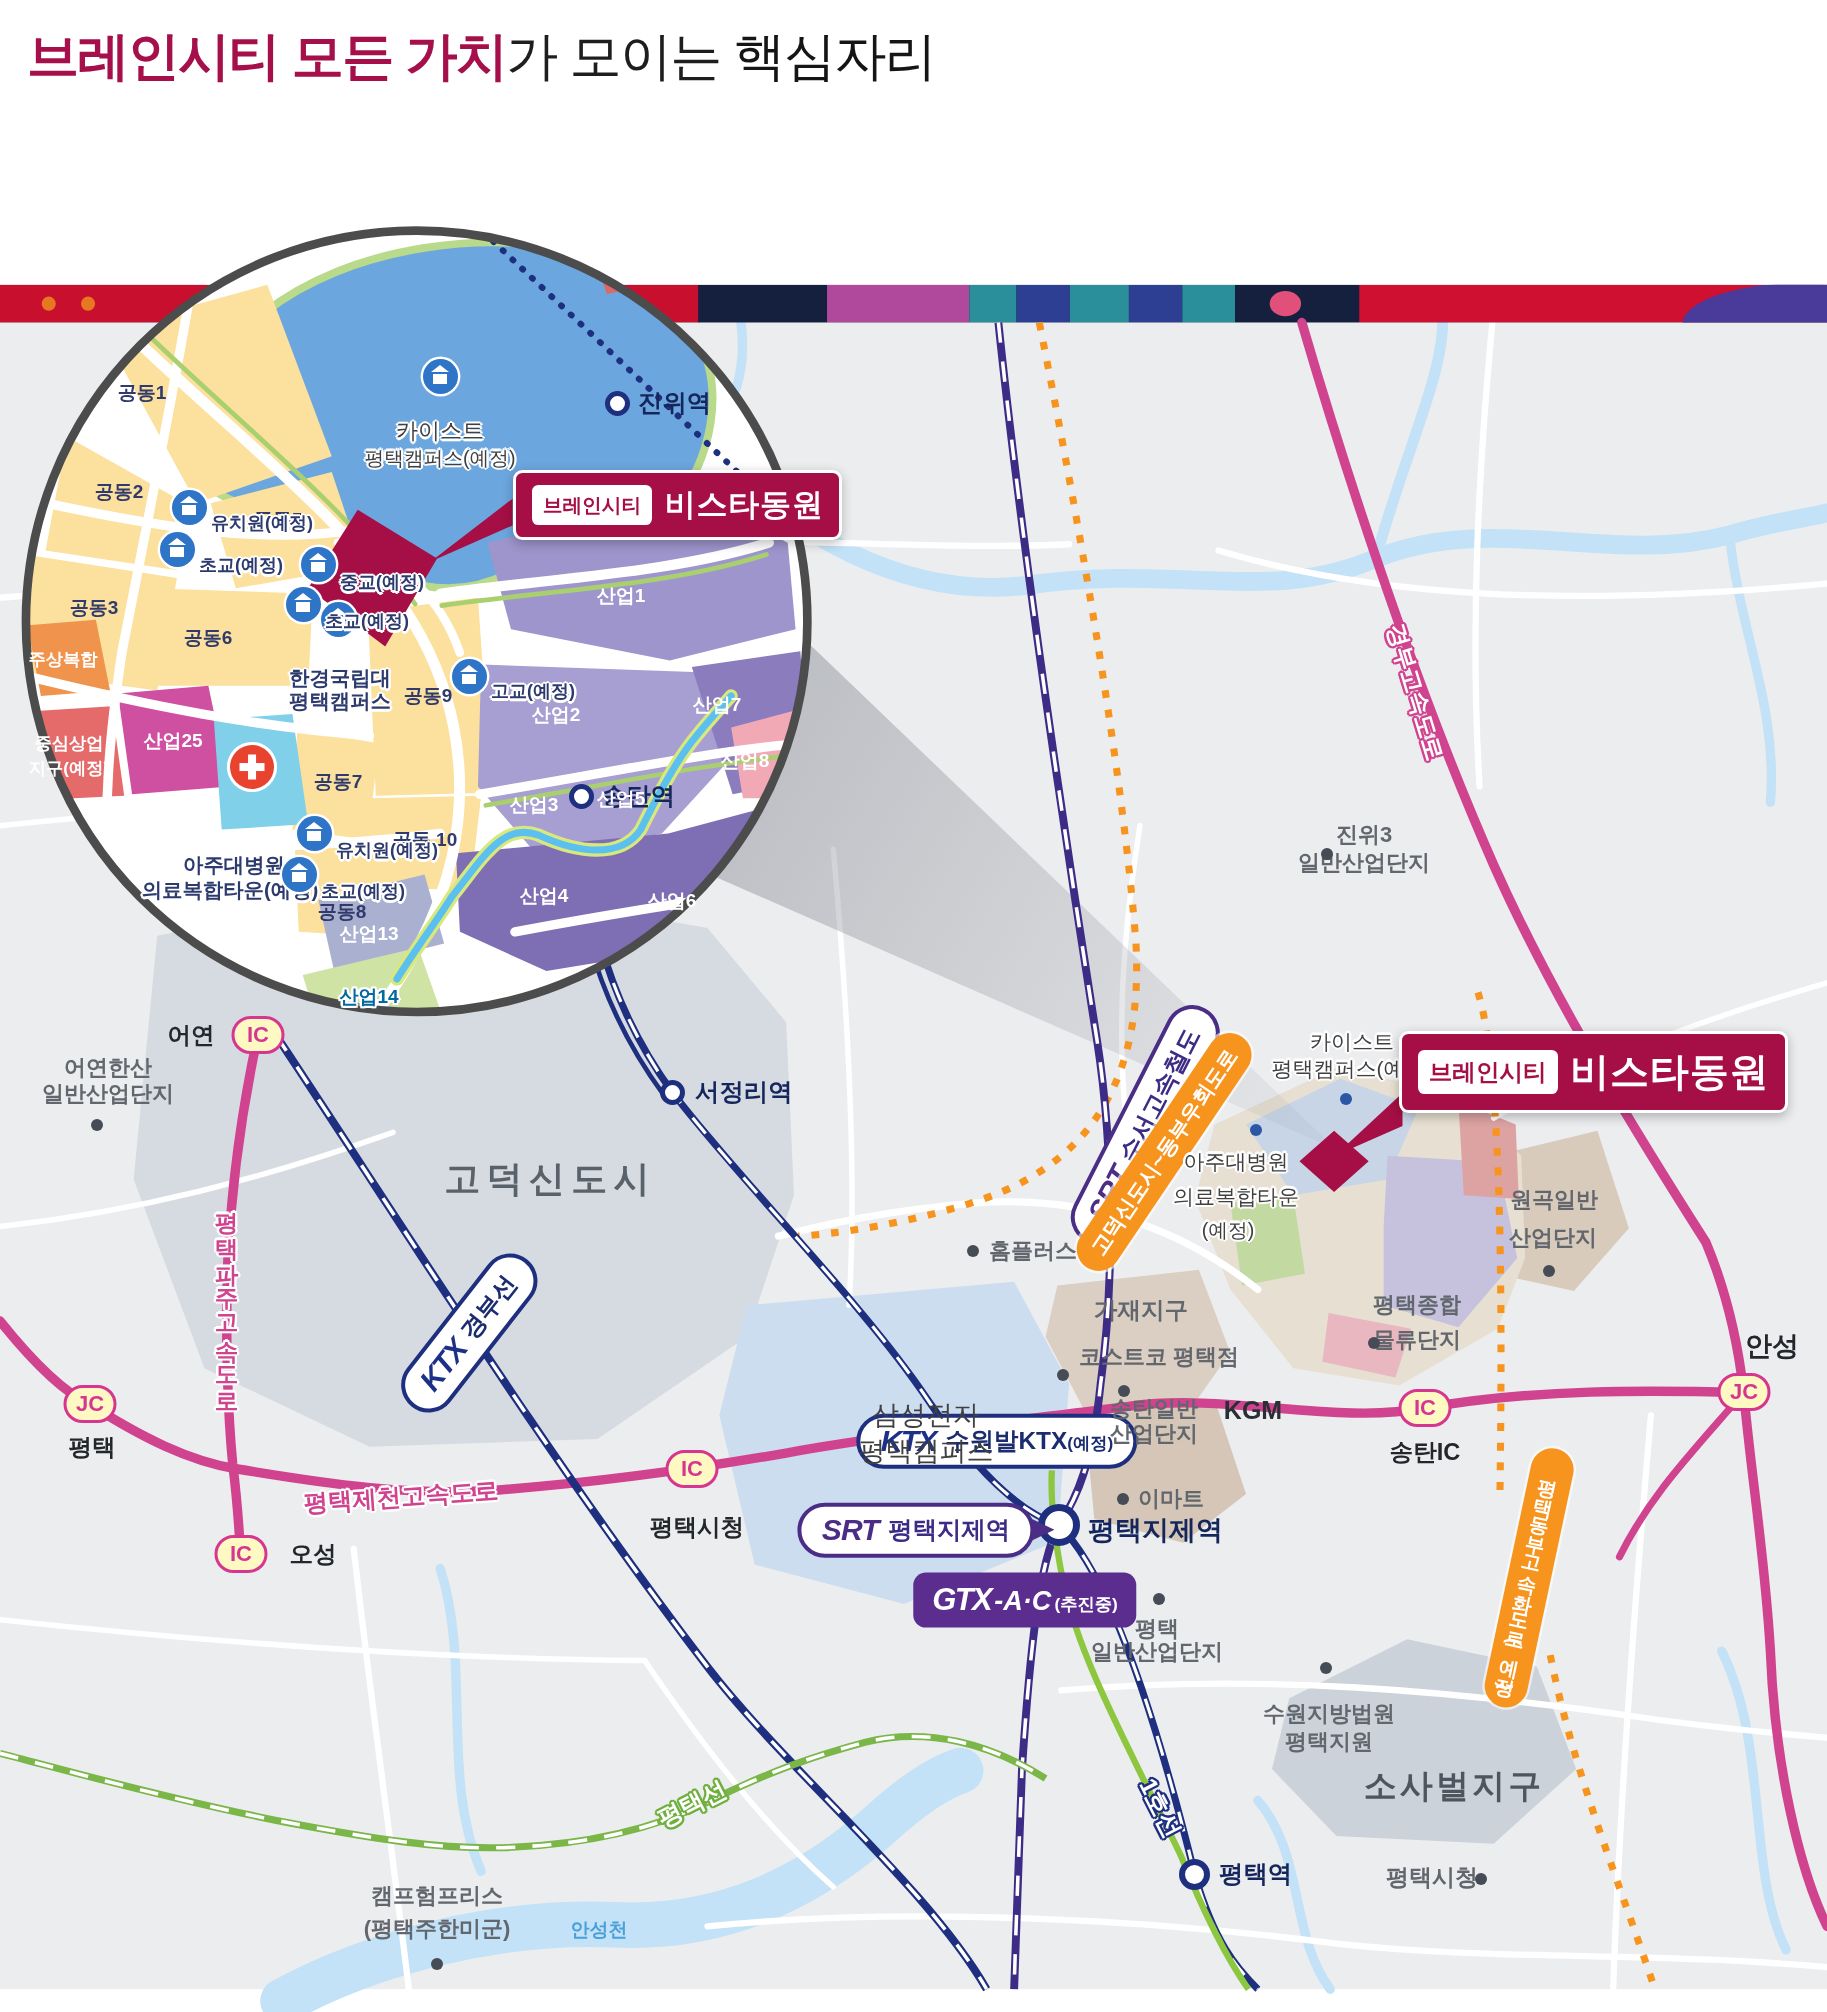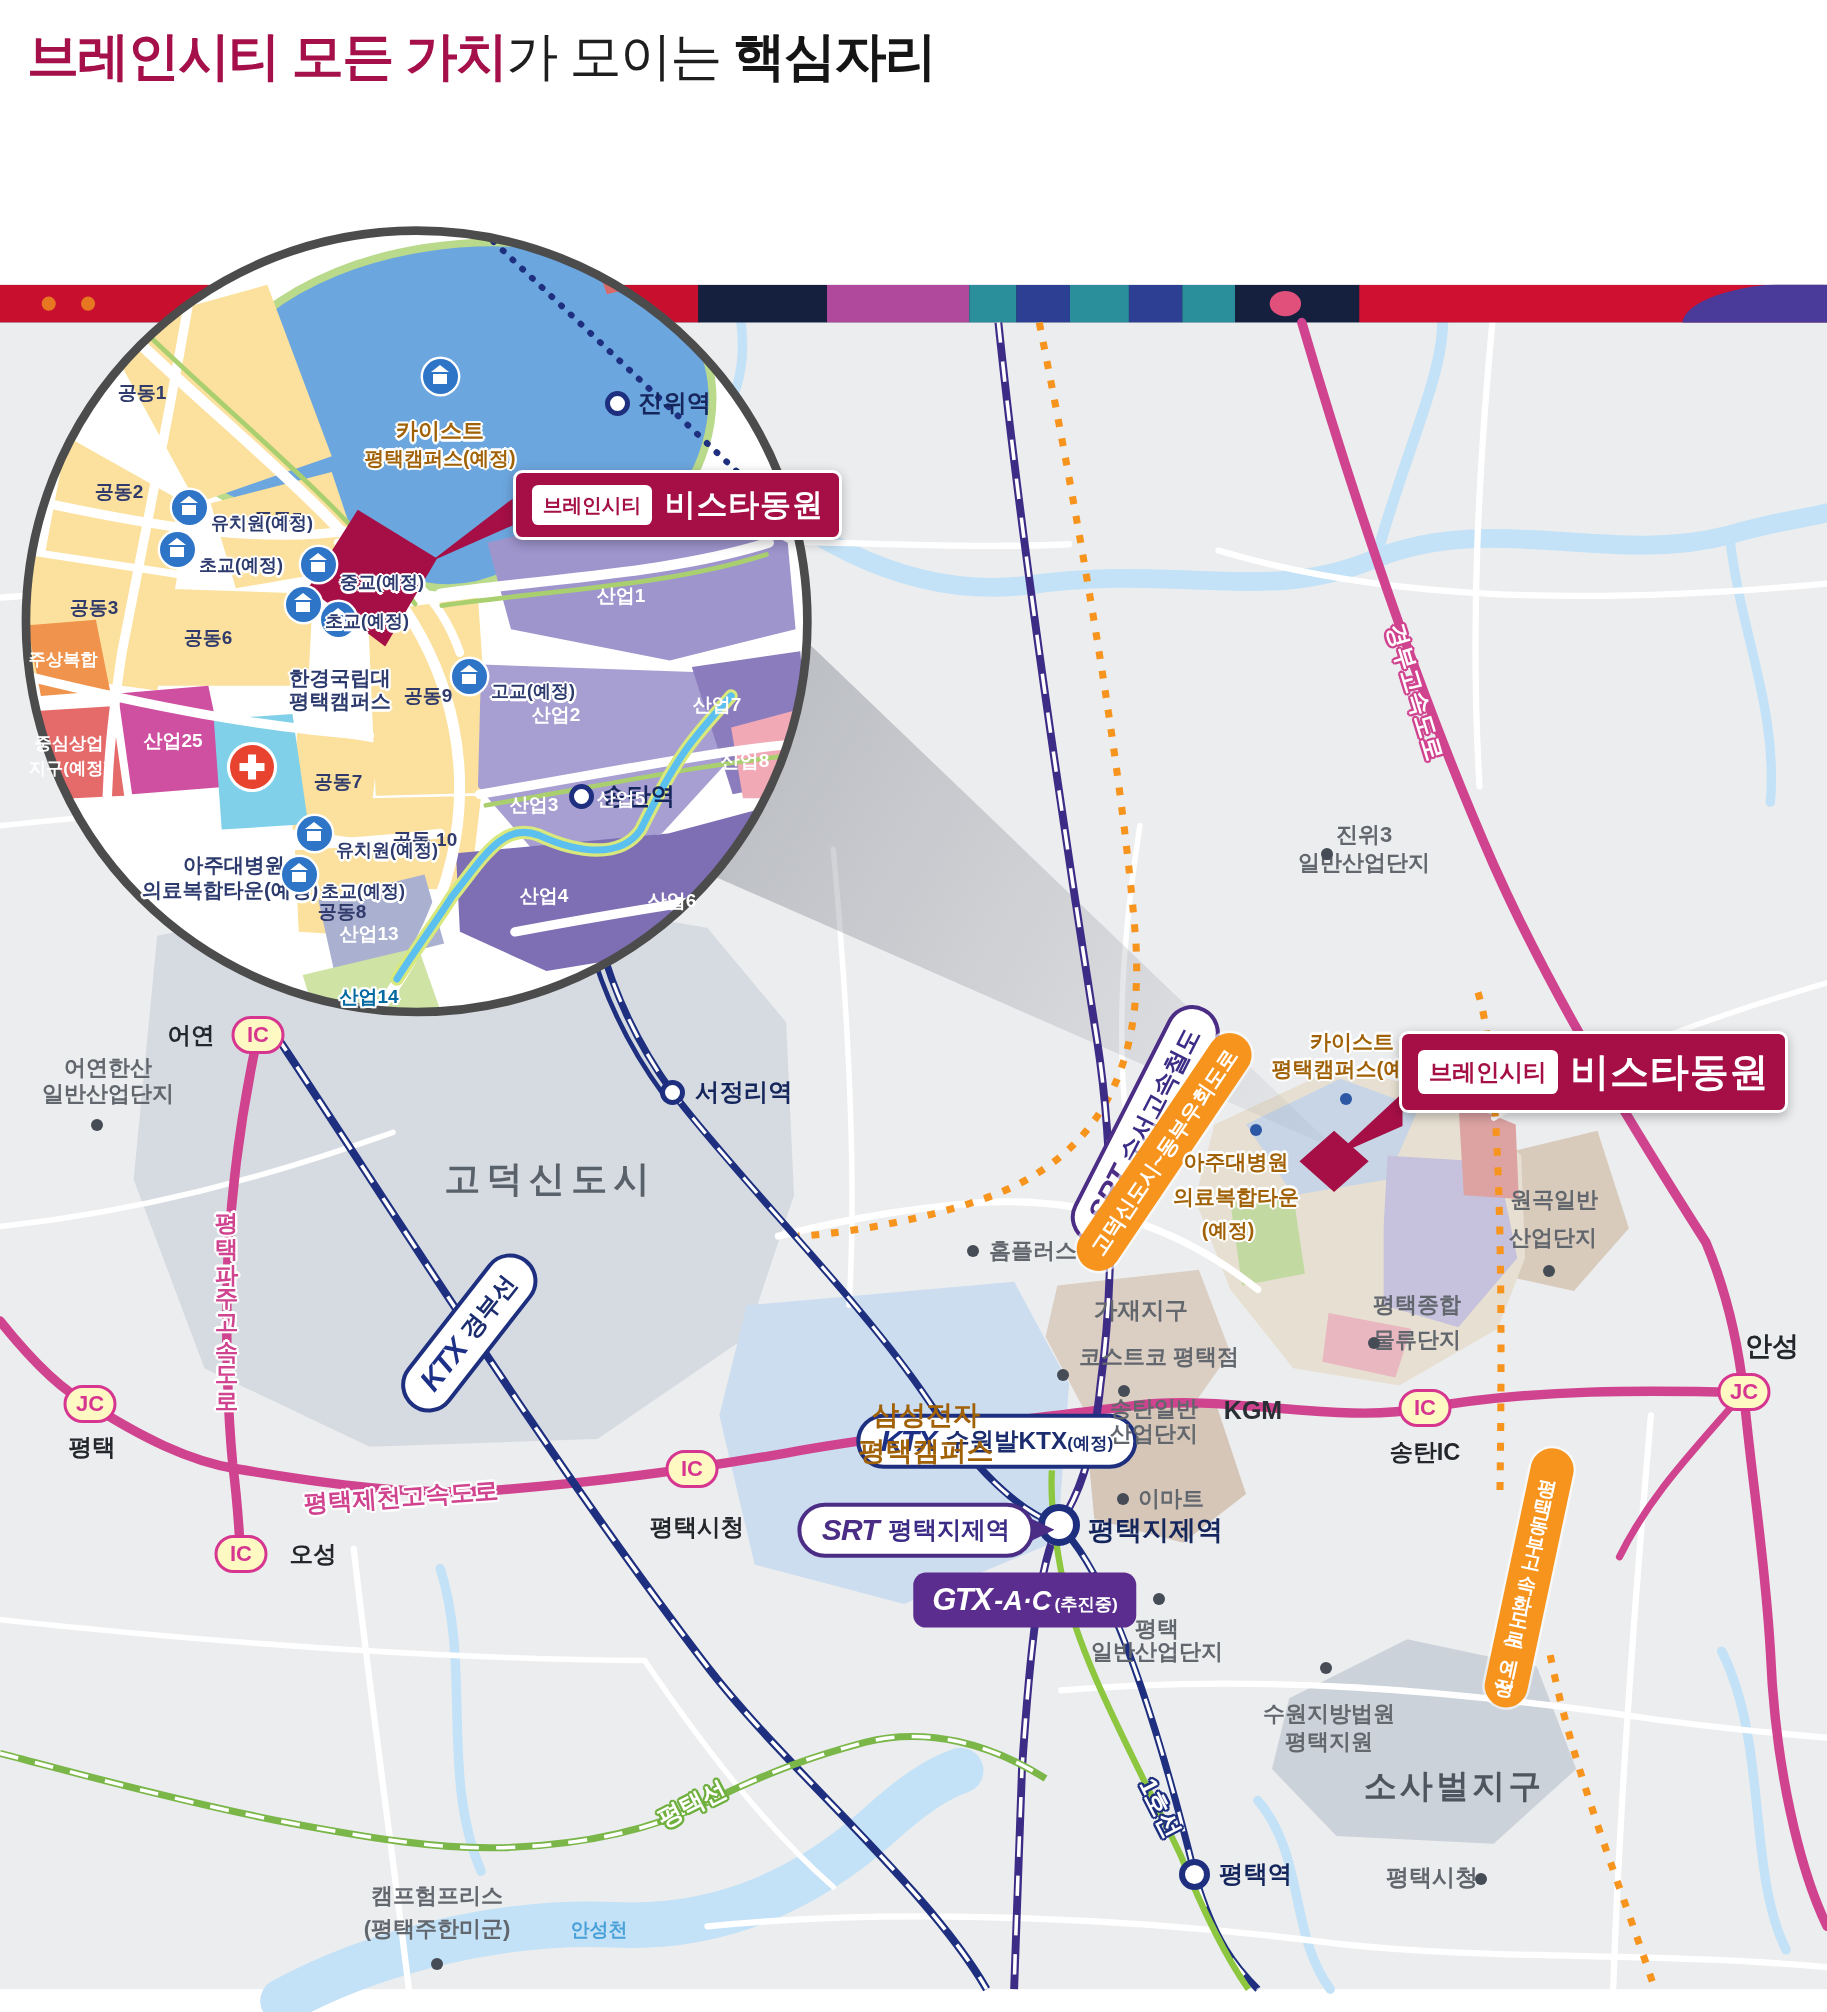--- a/index.html
+++ b/index.html
@@ -4,27 +4,27 @@
 <style>
   html,body{margin:0;padding:0;background:#fff;}
   #page{position:relative;width:1827px;height:2013px;background:#fff;overflow:hidden;
         font-family:"Liberation Sans","DejaVu Sans",sans-serif;}
   svg.base{position:absolute;left:0;top:0;width:1827px;height:2013px;}
   
   .hdr{position:absolute;left:27px;top:11px;}
   .hdr .sub{font-size:31px;color:#3d3d3d;font-weight:500;letter-spacing:-0.8px;}
   .hdr .ttl{margin-top:11px;font-size:52px;letter-spacing:-1.6px;color:#1e1e1e;font-weight:500;}
   .hdr .ttl .acc{color:#a5104b;font-weight:800;}
-  .hdr .ttl .str{color:#151515;font-weight:700;}
+  .hdr .ttl .str{color:#151515;font-weight:400;}
   
   .lbl{position:absolute;transform:translate(-50%,-50%);white-space:nowrap;font-weight:700;line-height:1.06;}
   .lla{transform:translate(0,-50%);}           
   .rot{transform-origin:center center;}
   .gray{color:#62676e;font-size:22px;}
-  .blue{color:#a16207;font-size:23.6px;font-weight:700;}
+  .blue{color:#404040;font-size:23.6px;font-weight:400;}
   .navy{color:#15265c;font-size:24.4px;font-weight:800;}
   .big{font-size:36px;font-weight:800;color:#59616a;letter-spacing:6.3px;}
   .big2{font-size:33px;font-weight:800;color:#4e555e;letter-spacing:3.1px;}
   .ow{text-shadow:-2.4px 0 #fff,2.4px 0 #fff,0 -2.4px #fff,0 2.4px #fff,-1.6px -1.6px #fff,1.6px 1.6px #fff,-1.6px 1.6px #fff,1.6px -1.6px #fff;}
   .opk{text-shadow:-2.4px 0 #d0438f,2.4px 0 #d0438f,0 -2.4px #d0438f,0 2.4px #d0438f,-1.6px -1.6px #d0438f,1.6px 1.6px #d0438f,-1.6px 1.6px #d0438f,1.6px -1.6px #d0438f;color:#fff;}
   .ogn{text-shadow:-2.4px 0 #6faf3e,2.4px 0 #6faf3e,0 -2.4px #6faf3e,0 2.4px #6faf3e,-1.6px -1.6px #6faf3e,1.6px 1.6px #6faf3e,-1.6px 1.6px #6faf3e,1.6px -1.6px #6faf3e;color:#fff;}
   .onv{text-shadow:-2.4px 0 #1d2f7e,2.4px 0 #1d2f7e,0 -2.4px #1d2f7e,0 2.4px #1d2f7e,-1.6px -1.6px #1d2f7e,1.6px 1.6px #1d2f7e,-1.6px 1.6px #1d2f7e,1.6px -1.6px #1d2f7e;color:#fff;}
   .pink{color:#d0438f;}
   
   .stn{position:absolute;width:25px;height:25px;margin:-12.6px 0 0 -12.6px;background:#fff;border:5.5px solid #1d2f7e;border-radius:50%;box-sizing:border-box;}

